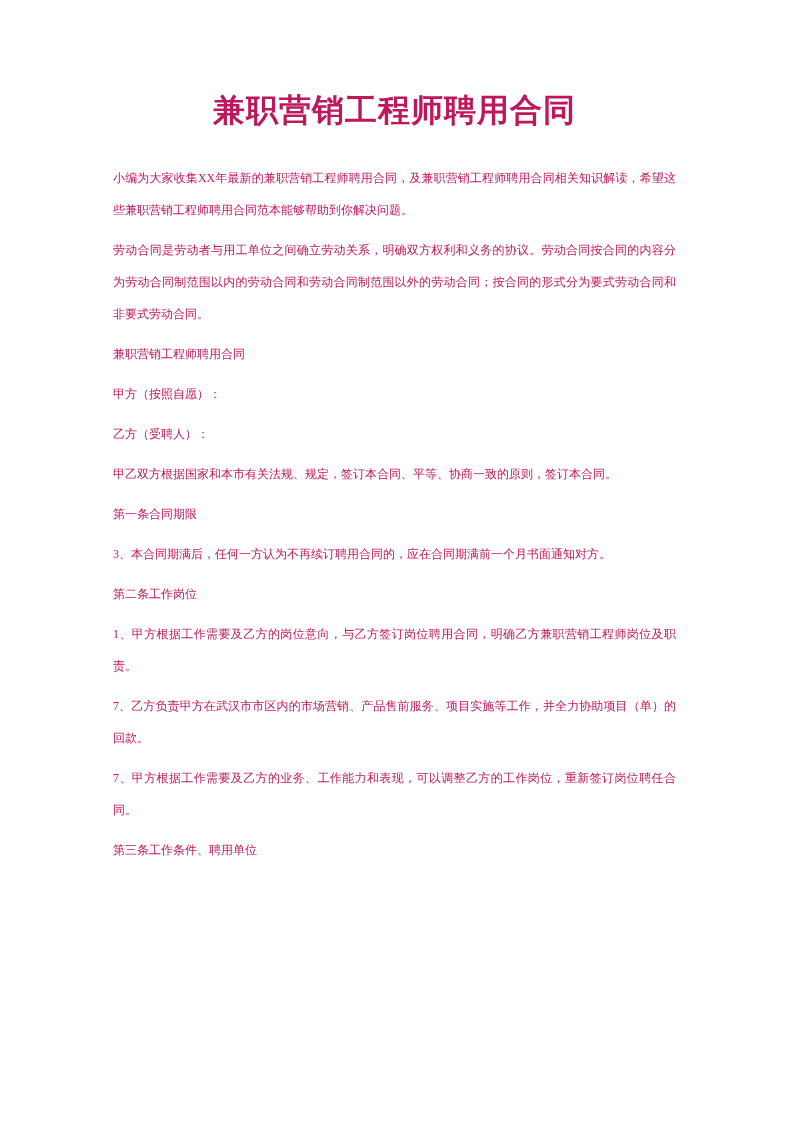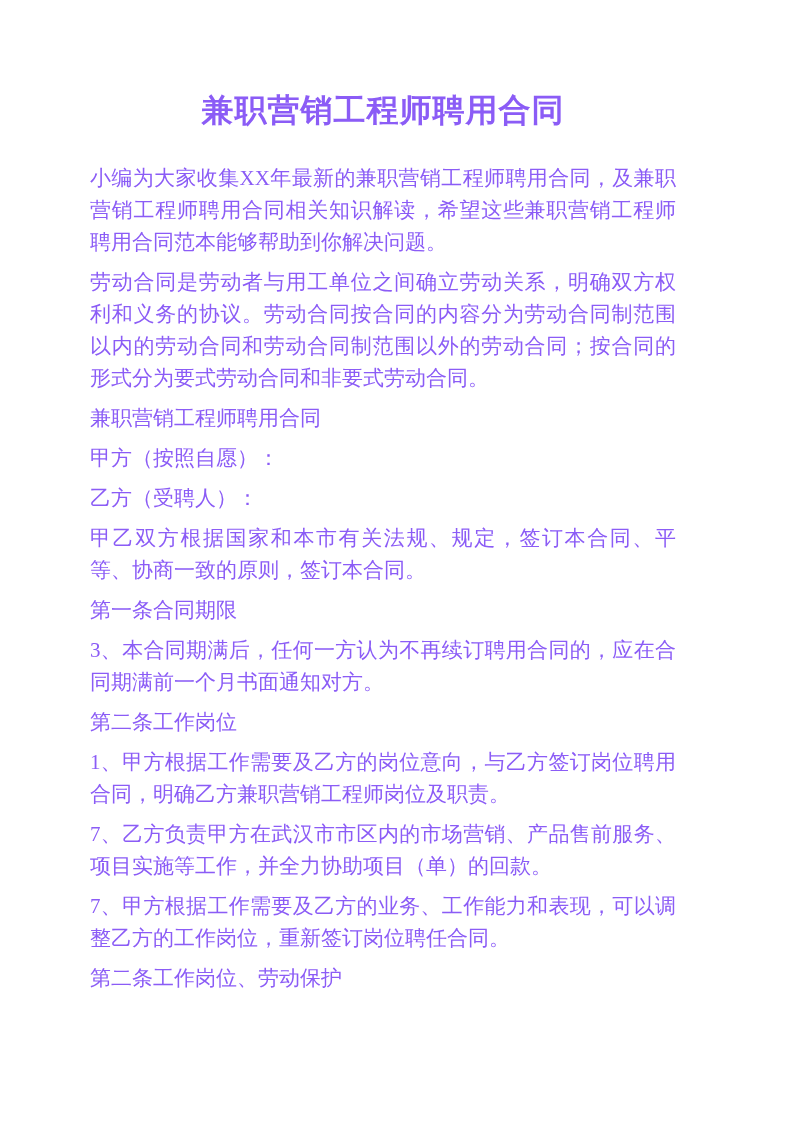--- a/index.html
+++ b/index.html
@@ -5,36 +5,36 @@
   html, body {
     margin: 0;
     padding: 0;
     background: #ffffff;
   }
   .page {
     position: relative;
     width: 793px;
     height: 1122px;
     box-sizing: border-box;
-    padding: 86px 117px 0 90px;
+    padding: 86px 117px 0 113px;
     background: #ffffff;
-    color: #8b5cf6;
+    color: #be185d;
     font-family: "Liberation Serif", "DejaVu Serif", serif;
     overflow: hidden;
   }
   .doc-title {
     font-size: 32px;
     line-height: 48px;
     font-weight: bold;
     text-align: center;
     margin: 0 0 28px 0;
     letter-spacing: 1px;
   }
   .para {
-    font-size: 21px;
+    font-size: 12px;
     line-height: 32px;
     margin: 0 0 8px 0;
     text-align: justify;
     text-justify: inter-ideograph;
     word-break: break-all;
   }
 </style>
 </head>
 <body>
 
@@ -45,14 +45,14 @@
   <p class="para">兼职营销工程师聘用合同</p>
   <p class="para">甲方（按照自愿）：</p>
   <p class="para">乙方（受聘人）：</p>
   <p class="para">甲乙双方根据国家和本市有关法规、规定，签订本合同、平等、协商一致的原则，签订本合同。</p>
   <p class="para">第一条合同期限</p>
   <p class="para">3、本合同期满后，任何一方认为不再续订聘用合同的，应在合同期满前一个月书面通知对方。</p>
   <p class="para">第二条工作岗位</p>
   <p class="para">1、甲方根据工作需要及乙方的岗位意向，与乙方签订岗位聘用合同，明确乙方兼职营销工程师岗位及职责。</p>
   <p class="para">7、乙方负责甲方在武汉市市区内的市场营销、产品售前服务、项目实施等工作，并全力协助项目（单）的回款。</p>
   <p class="para">7、甲方根据工作需要及乙方的业务、工作能力和表现，可以调整乙方的工作岗位，重新签订岗位聘任合同。</p>
-  <p class="para">第二条工作岗位、劳动保护</p>
+  <p class="para">第三条工作条件、聘用单位</p>
 </div>
 
 </body></html>

